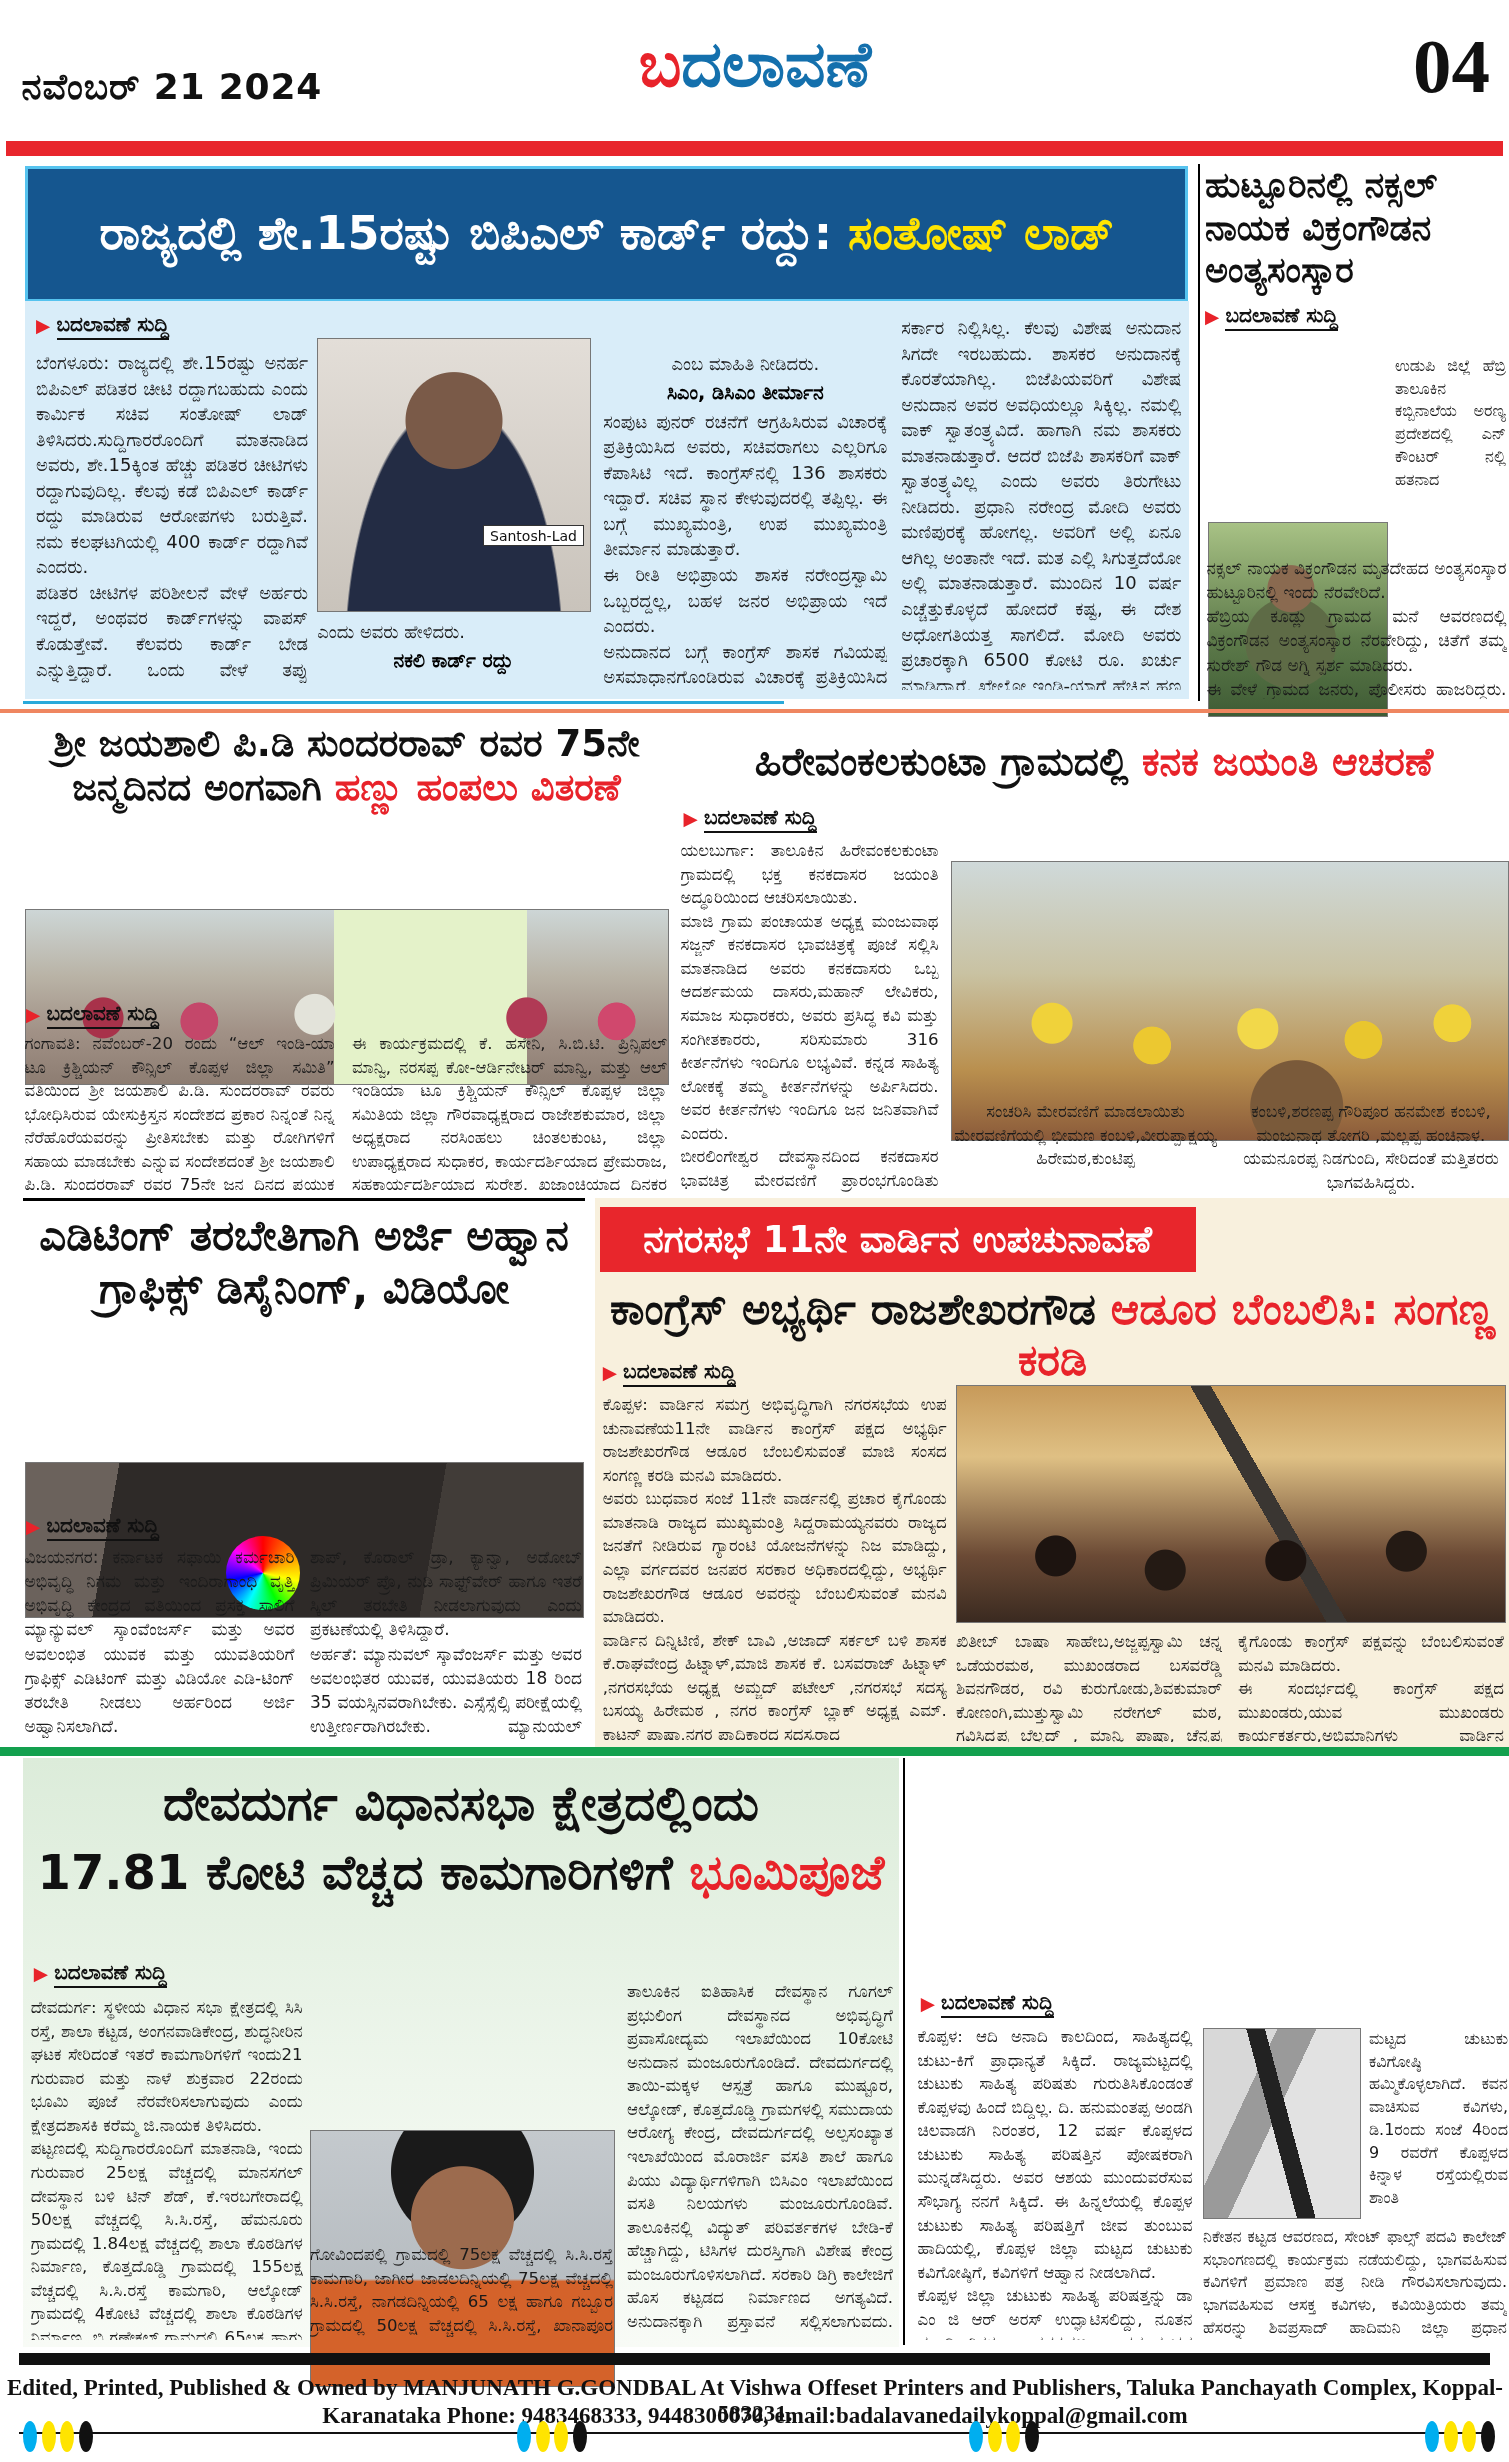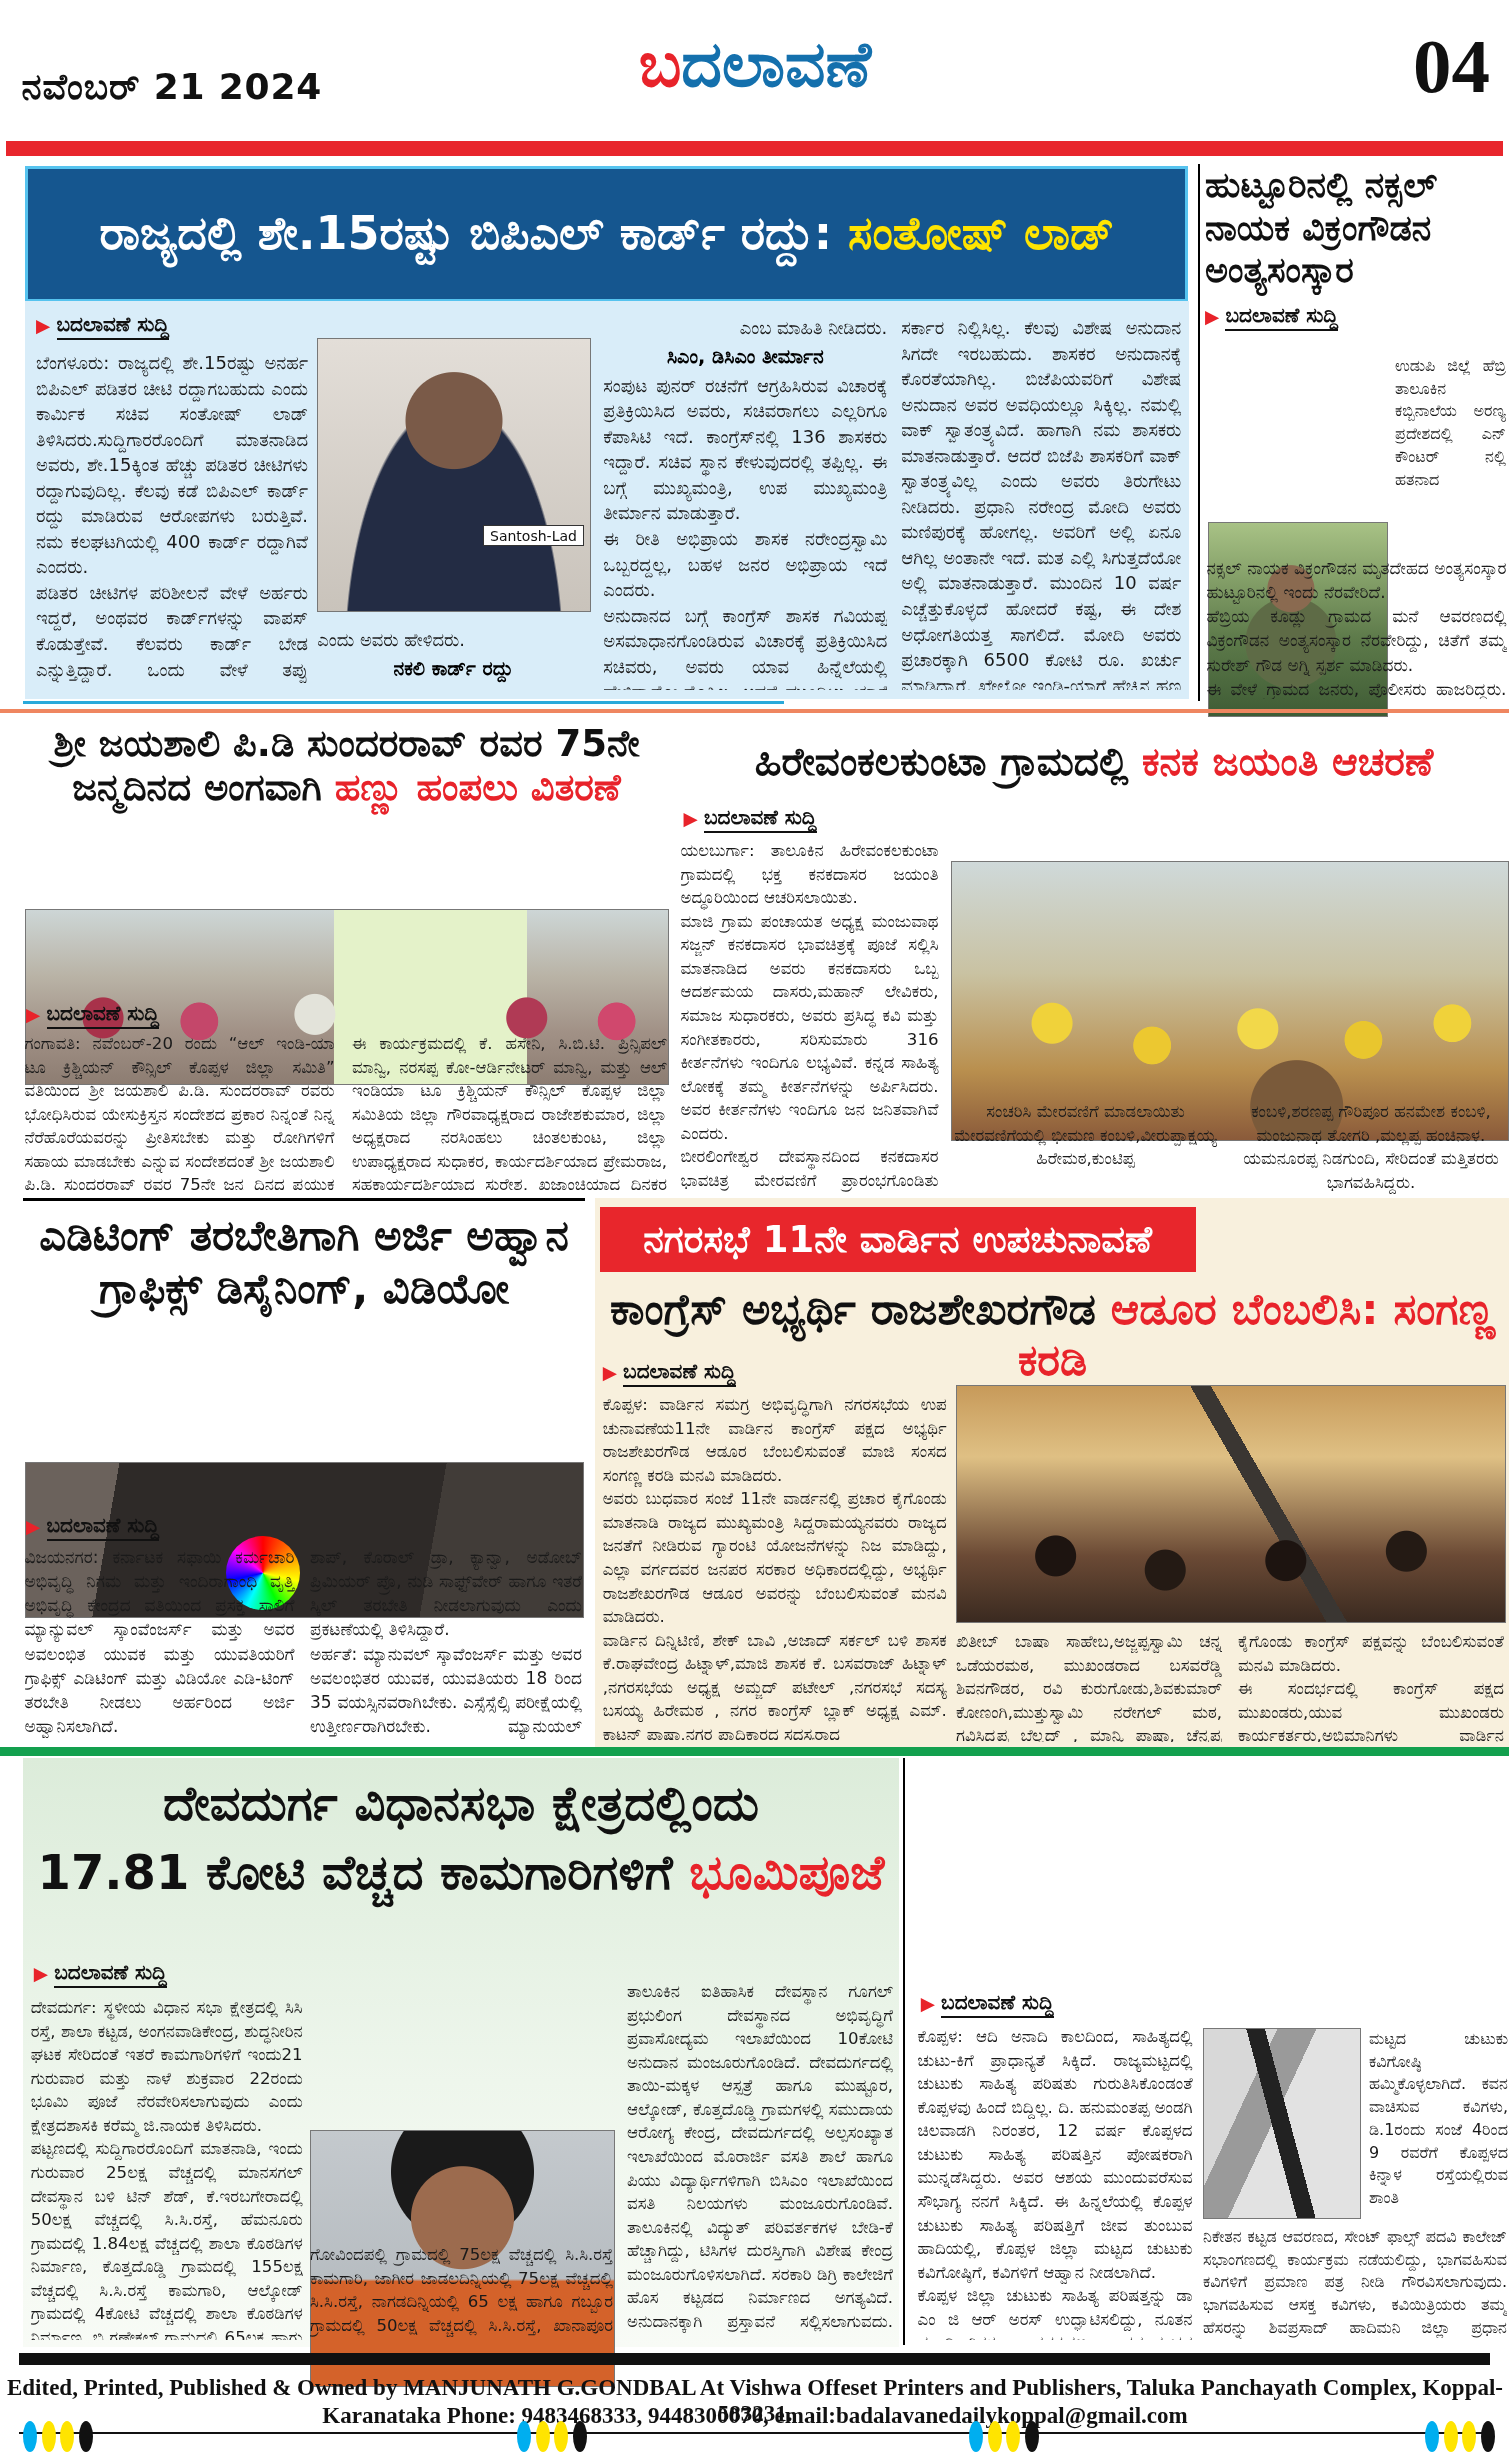--- a/index.html
+++ b/index.html
@@ -132,27 +132,27 @@
     <div class="bpl-body">
       <div class="abs byline" style="left:10.8px;top:10.8px;">
         <span class="arr">▶</span>
         <span class="bl-text">ಬದಲಾವಣೆ ಸುದ್ದಿ</span>
       </div>
       <div class="abs col" style="left:10.8px;top:49px;width:272px;height:338px;">ಬೆಂಗಳೂರು: ರಾಜ್ಯದಲ್ಲಿ ಶೇ.15ರಷ್ಟು ಅನರ್ಹ ಬಿಪಿಎಲ್ ಪಡಿತರ ಚೀಟಿ ರದ್ದಾಗಬಹುದು ಎಂದು ಕಾರ್ಮಿಕ ಸಚಿವ ಸಂತೋಷ್ ಲಾಡ್ ತಿಳಿಸಿದರು.ಸುದ್ದಿಗಾರರೊಂದಿಗೆ ಮಾತನಾಡಿದ ಅವರು, ಶೇ.15ಕ್ಕಿಂತ ಹೆಚ್ಚು ಪಡಿತರ ಚೀಟಿಗಳು ರದ್ದಾಗುವುದಿಲ್ಲ. ಕೆಲವು ಕಡೆ ಬಿಪಿಎಲ್ ಕಾರ್ಡ್ ರದ್ದು ಮಾಡಿರುವ ಆರೋಪಗಳು ಬರುತ್ತಿವೆ. ನಮ ಕಲಘಟಗಿಯಲ್ಲಿ 400 ಕಾರ್ಡ್ ರದ್ದಾಗಿವೆ ಎಂದರು.
 ಪಡಿತರ ಚೀಟಿಗಳ ಪರಿಶೀಲನೆ ವೇಳೆ ಅರ್ಹರು ಇದ್ದರೆ, ಅಂಥವರ ಕಾರ್ಡ್‌ಗಳನ್ನು ವಾಪಸ್ ಕೊಡುತ್ತೇವೆ. ಕೆಲವರು ಕಾರ್ಡ್ ಬೇಡ ಎನ್ನುತ್ತಿದ್ದಾರೆ. ಒಂದು ವೇಳೆ ತಪ್ಪು ಮಾಹಿತಿಯಿಂದ ರದ್ದಾದರೆ ಅಂತಹವರಿಗೆ ಮರಳಿ ಕಾರ್ಡ್ ನೀಡಲಾಗುವುದು. ಅರ್ಹರ ಬಿಪಿಎಲ್ ಕಾರ್ಡ್‌ಗಳಿಗೆ ತೊಂದರೆಯಾಗದಂತೆ, ಅನರ್ಹರಿಂದ ಈ ಕಾರ್ಡ್‌ಗಳನ್ನು ಪಡೆಯುವುದು ಸರ್ಕಾರದ ಉದ್ದೇಶ. ನಾವು ಎಲ್ಲಾ ಕಾರ್ಮಿಕರಿಗೂ ಸವಲತ್ತುಗಳನ್ನು ಒದಗಿಸುತ್ತೇವೆ</div>
       <div class="abs photo ph-santosh" style="left:292px;top:37px;width:272px;height:272px;">
         <div class="caption-tag">Santosh-Lad</div>
       </div>
-      <div class="abs" style="left:292px;top:326px;width:272px;height:73px;">
+      <div class="abs" style="left:292px;top:318px;width:272px;height:73px;">
         <div class="col" style="text-align:left;">ಎಂದು ಅವರು ಹೇಳಿದರು.</div>
         <div class="subhead">ನಕಲಿ ಕಾರ್ಡ್ ರದ್ದು</div>
         <div class="col" style="height:0;">ಕಾರ್ಮಿಕರ ಕಾರ್ಡ್‌ಗಳನ್ನು ಆನ್‌ಲೈನ್ ಮೂಲಕ ನೀಡಲು ಅಂಬೇಡ್ಕರ್ ಸೇವಾ ಕೇಂದ್ರ ಮಾಡಿದ್ದೇವೆ. ಯಾರು ಅರ್ಜಿ ಹಾಕುತ್ತಾರೋ ಅವರ ಮನೆಗೆ ಹೋಗಿ ನೇರ ಪರಿಶೀಲನೆ ಮಾಡಿ ಕಾರ್ಡ್ ಕೊಡುತ್ತೇವೆ. ನಕಲಿ ಕಾರ್ಡ್ ಮಾತ್ರ ರದ್ದ ಮಾಡುತ್ತೇವೆ. ಅರ್ಹರನ್ನು ಗುರುತಿಸಿ ಕಾರ್ಡ್ ಕೊಡುತ್ತೇವೆ. ಸ್ಥಳೀಯ ಶಾಸಕರ ಮೂಲಕ ಸರ್ವೆ ಮಾಡಿಸಿ ಕಾರ್ಮಿಕರ ಕಾರ್ಡ್ ಮಾಡಲಿಸಿದ್ದೇವೆ</div>
       </div>
       <div class="abs" style="left:578px;top:14px;width:284px;height:375px;overflow:hidden;">
-        <div class="col" style="text-align:right;">ಎಂಬ ಮಾಹಿತಿ ನೀಡಿದರು.</div>
+        <div class="col" style="text-align:center;margin-top:36px;">ಎಂಬ ಮಾಹಿತಿ ನೀಡಿದರು.</div>
         <div class="subhead">ಸಿಎಂ, ಡಿಸಿಎಂ ತೀರ್ಮಾನ</div>
         <div class="col">ಸಂಪುಟ ಪುನರ್ ರಚನೆಗೆ ಆಗ್ರಹಿಸಿರುವ ವಿಚಾರಕ್ಕೆ ಪ್ರತಿಕ್ರಿಯಿಸಿದ ಅವರು, ಸಚಿವರಾಗಲು ಎಲ್ಲರಿಗೂ ಕೆಪಾಸಿಟಿ ಇದೆ. ಕಾಂಗ್ರೆಸ್‌ನಲ್ಲಿ 136 ಶಾಸಕರು ಇದ್ದಾರೆ. ಸಚಿವ ಸ್ಥಾನ ಕೇಳುವುದರಲ್ಲಿ ತಪ್ಪಿಲ್ಲ. ಈ ಬಗ್ಗೆ ಮುಖ್ಯಮಂತ್ರಿ, ಉಪ ಮುಖ್ಯಮಂತ್ರಿ ತೀರ್ಮಾನ ಮಾಡುತ್ತಾರೆ.
 ಈ ರೀತಿ ಅಭಿಪ್ರಾಯ ಶಾಸಕ ನರೇಂದ್ರಸ್ವಾಮಿ ಒಬ್ಬರದ್ದಲ್ಲ, ಬಹಳ ಜನರ ಅಭಿಪ್ರಾಯ ಇದೆ ಎಂದರು.
 ಅನುದಾನದ ಬಗ್ಗೆ ಕಾಂಗ್ರೆಸ್ ಶಾಸಕ ಗವಿಯಪ್ಪ ಅಸಮಾಧಾನಗೊಂಡಿರುವ ವಿಚಾರಕ್ಕೆ ಪ್ರತಿಕ್ರಿಯಿಸಿದ ಸಚಿವರು, ಅವರು ಯಾವ ಹಿನ್ನೆಲೆಯಲ್ಲಿ ಹೇಳಿದ್ದಾರೋ ಗೊತ್ತಿಲ್ಲ. ಅದನ್ನೆ ಮುಂದಿಟ್ಟು ಯಾಕೆ ಹೇಳಿದ್ದಾರೋ? ನೀವು ಗವಿಯಪ್ಪಣ್ಣನವರನ್ನೆ ಕೇಳಬೇಕು ಎಂದು ಹೇಳಿದರು.
 ಸರ್ಕಾರ ಎಷ್ಟು ಖರ್ಚು ಮಾಡಿದೆ ಎಂಬ ಮಾಹಿತಿ ಸಿಗಲಿದೆ. ಅನುದಾನವನ್ನು</div>
       </div>
       <div class="abs col" style="left:876px;top:14px;width:280px;height:375px;">ಸರ್ಕಾರ ನಿಲ್ಲಿಸಿಲ್ಲ. ಕೆಲವು ವಿಶೇಷ ಅನುದಾನ ಸಿಗದೇ ಇರಬಹುದು. ಶಾಸಕರ ಅನುದಾನಕ್ಕೆ ಕೊರತೆಯಾಗಿಲ್ಲ. ಬಿಜೆಪಿಯವರಿಗೆ ವಿಶೇಷ ಅನುದಾನ ಅವರ ಅವಧಿಯಲ್ಲೂ ಸಿಕ್ಕಿಲ್ಲ. ನಮಲ್ಲಿ ವಾಕ್ ಸ್ವಾತಂತ್ರ್ಯವಿದೆ. ಹಾಗಾಗಿ ನಮ ಶಾಸಕರು ಮಾತನಾಡುತ್ತಾರೆ. ಆದರೆ ಬಿಜೆಪಿ ಶಾಸಕರಿಗೆ ವಾಕ್ ಸ್ವಾತಂತ್ರ್ಯವಿಲ್ಲ ಎಂದು ಅವರು ತಿರುಗೇಟು ನೀಡಿದರು. ಪ್ರಧಾನಿ ನರೇಂದ್ರ ಮೋದಿ ಅವರು ಮಣಿಪುರಕ್ಕೆ ಹೋಗಲ್ಲ. ಅವರಿಗೆ ಅಲ್ಲಿ ಏನೂ ಆಗಿಲ್ಲ ಅಂತಾನೇ ಇದೆ. ಮತ ಎಲ್ಲಿ ಸಿಗುತ್ತದೆಯೋ ಅಲ್ಲಿ ಮಾತನಾಡುತ್ತಾರೆ. ಮುಂದಿನ 10 ವರ್ಷ ಎಚ್ಚೆತ್ತುಕೊಳ್ಳದೆ ಹೋದರೆ ಕಷ್ಟ, ಈ ದೇಶ ಅಧೋಗತಿಯತ್ತ ಸಾಗಲಿದೆ. ಮೋದಿ ಅವರು ಪ್ರಚಾರಕ್ಕಾಗಿ 6500 ಕೋಟಿ ರೂ. ಖರ್ಚು ಮಾಡಿದ್ದಾರೆ. ಖೇಲೋ ಇಂಡಿ-ಯಾಗೆ ಹೆಚ್ಚಿನ ಹಣ ಕೊಡಲಿಲ್ಲ. 450 ಕೋಟಿ ರೂ. ಗುಜರಾತ್‌ಗೆ ಕೊಟ್ಟರು. ಖೇಲೋ ಇಂಡಿಯಾದಲ್ಲಿ ಒಂದು ಪದಕ ಬರಲಿಲ್ಲ ಎಂದು ಅವರು ವಾಗ್ದಾಳಿ ನಡೆಸಿದರು.</div>
     </div>
   </div>
 

